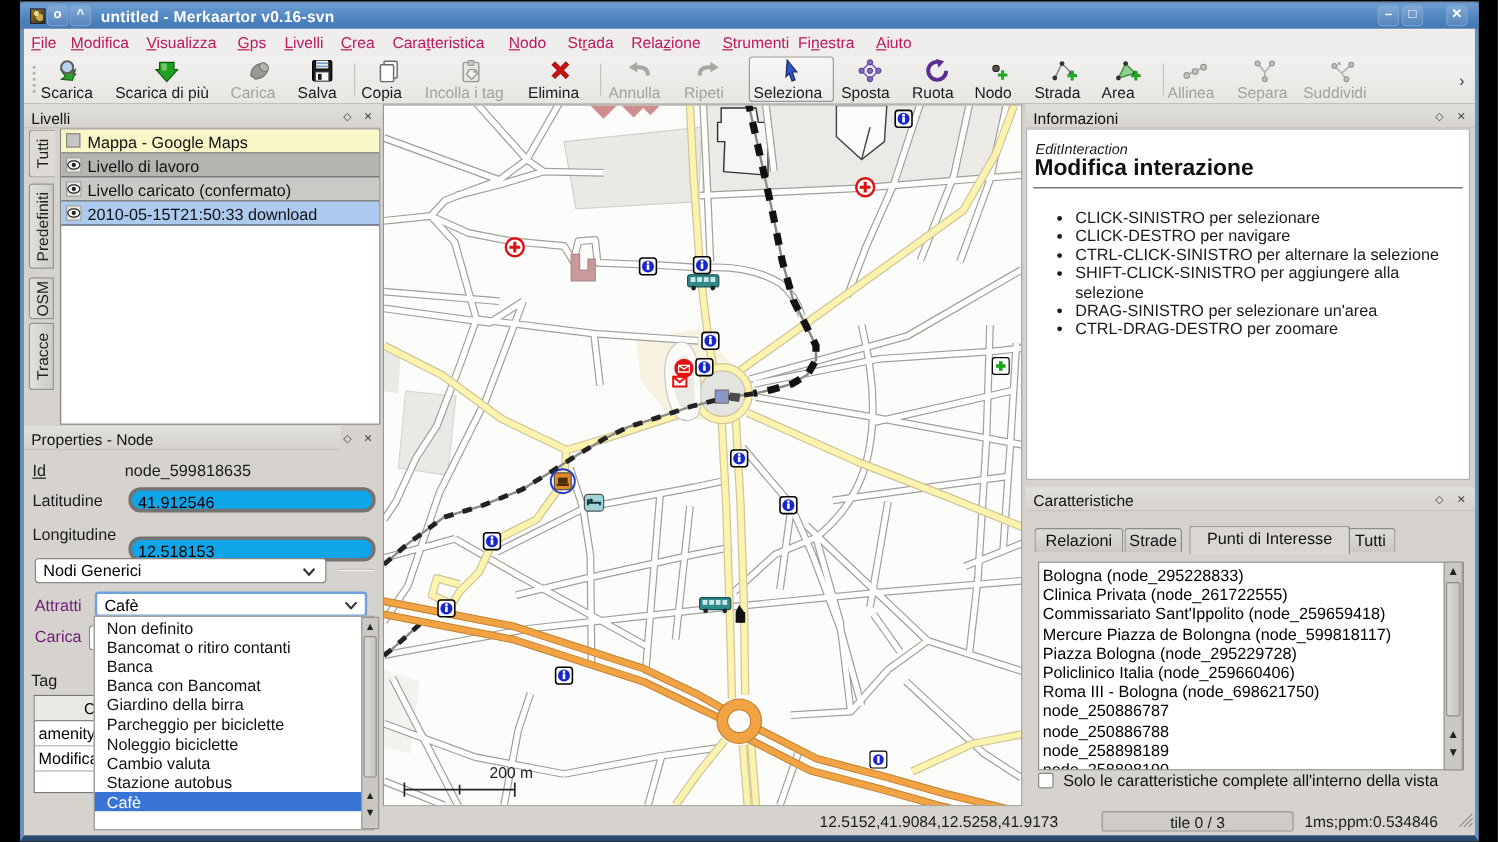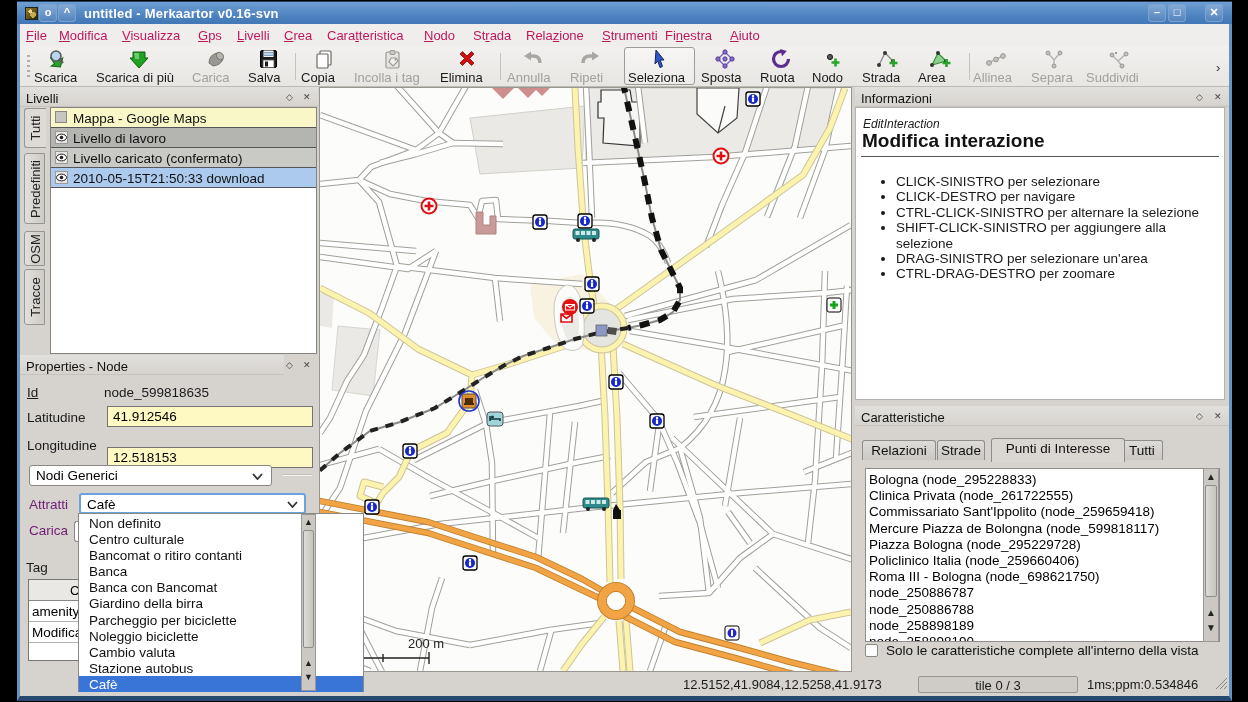--- a/index.html
+++ b/index.html
@@ -52,22 +52,22 @@
 .vtab.sel { background:#dedbd7; border-right:none; width:22px; }
 #lvlist { position:absolute; left:30px; top:20px; width:267px; height:247px;
   background:#fff; border:1px solid #85837f; }
 .lrow { position:relative; height:20px; border-bottom:1px solid #55555a;
   font-size:13.5px; color:#111; }
 .lrow .lt { position:absolute; left:22px; top:3px; white-space:nowrap; }
 .lrow .eye { position:absolute; left:4px; top:3px; }
 .cbx { position:absolute; left:4px; top:3px; width:12px; height:12px;
   background:#c8c6c2; border:1px solid #8a8884; }
 .plbl { position:absolute; font-size:13.5px; color:#1a1a1a; }
-.pinput { position:absolute; height:21px; background:#fef9c3; border:1px solid #737373;
-  border-radius:0; font-size:13.5px; padding:2px 0 0 5px; }
+.pinput { position:absolute; height:21px; background:#0ea5e9; border:3px solid #737373;
+  border-radius:10px; font-size:13.5px; padding:2px 0 0 5px; }
 .pcombo { position:absolute; height:21px; background:#fff; border:1px solid #8a8884;
   border-radius:3px; font-size:13.5px; padding:2px 0 0 6px; }
 .plink { position:absolute; font-size:13.5px; color:#701a75; }
 #ptable { position:absolute; left:8px; top:224px; width:244px; height:82px;
   background:#fff; border:1px solid #777; }
 #map { position:absolute; left:299px; top:86px; width:533px; height:585px;
   border:1px solid #98968f; background:#fcfcfa; overflow:hidden; }
 
 #infobody { position:absolute; left:835px; top:106px; width:370px; height:293px;
   background:#fff; border:1px solid #b5b3ae; font-size:13.5px; color:#1a1a1a; }
@@ -92,21 +92,21 @@
 #fchecklbl { position:absolute; left:866px; top:642px; font-size:13.5px; color:#111; }
 
 #status { position:absolute; left:0; top:671px; width:1209px; height:24px;
   background:#d6d3cf; font-size:13px; color:#1a1a1a; }
 #status .s1 { position:absolute; left:663px; top:5px; }
 #status .s2 { position:absolute; left:898px; top:4px; width:160px; height:17px;
   border:1px solid #989692; border-radius:2px; background:#cfccc8; text-align:center;
   padding-top:1px; }
 #status .s3 { position:absolute; left:1067px; top:5px; }
 
-#ddl { position:absolute; left:58px; top:512px; width:286px; height:179px;
+#ddl { position:absolute; left:58px; top:512px; width:234px; height:179px;
   background:#fff; border:1px solid #8a8884; font-size:13.5px; z-index:10; }
 #ddl .it { height:16.2px; padding:1.5px 0 0 10px; color:#111; }
 #ddl .it.sel { background:#3875d7; color:#fff; }
 </style>
 </head>
 <body>
 <div id="win">
   <div id="title">
     <div id="ticon"></div>
     <div class="tbtn" style="left:22px;">o</div>
@@ -694,21 +694,20 @@
     <svg width="14" height="14" style="position:absolute;right:1px;bottom:6px;">
       <g stroke="#8a8884" stroke-width="1">
         <line x1="13" y1="2" x2="2" y2="13"></line>
           <line x1="13" y1="6" x2="6" y2="13"></line>
           <line x1="13" y1="10" x2="10" y2="13"></line>
       </g>
     </svg>
   </div>
   <div id="ddl">
     <div class="it">Non definito</div>
-    <div class="it">Centro culturale</div>
     <div class="it">Bancomat o ritiro contanti</div>
     <div class="it">Banca</div>
     <div class="it">Banca con Bancomat</div>
     <div class="it">Giardino della birra</div>
     <div class="it">Parcheggio per biciclette</div>
     <div class="it">Noleggio biciclette</div>
     <div class="it">Cambio valuta</div>
     <div class="it">Stazione autobus</div>
     <div class="it sel">Cafè</div>
   </div>

